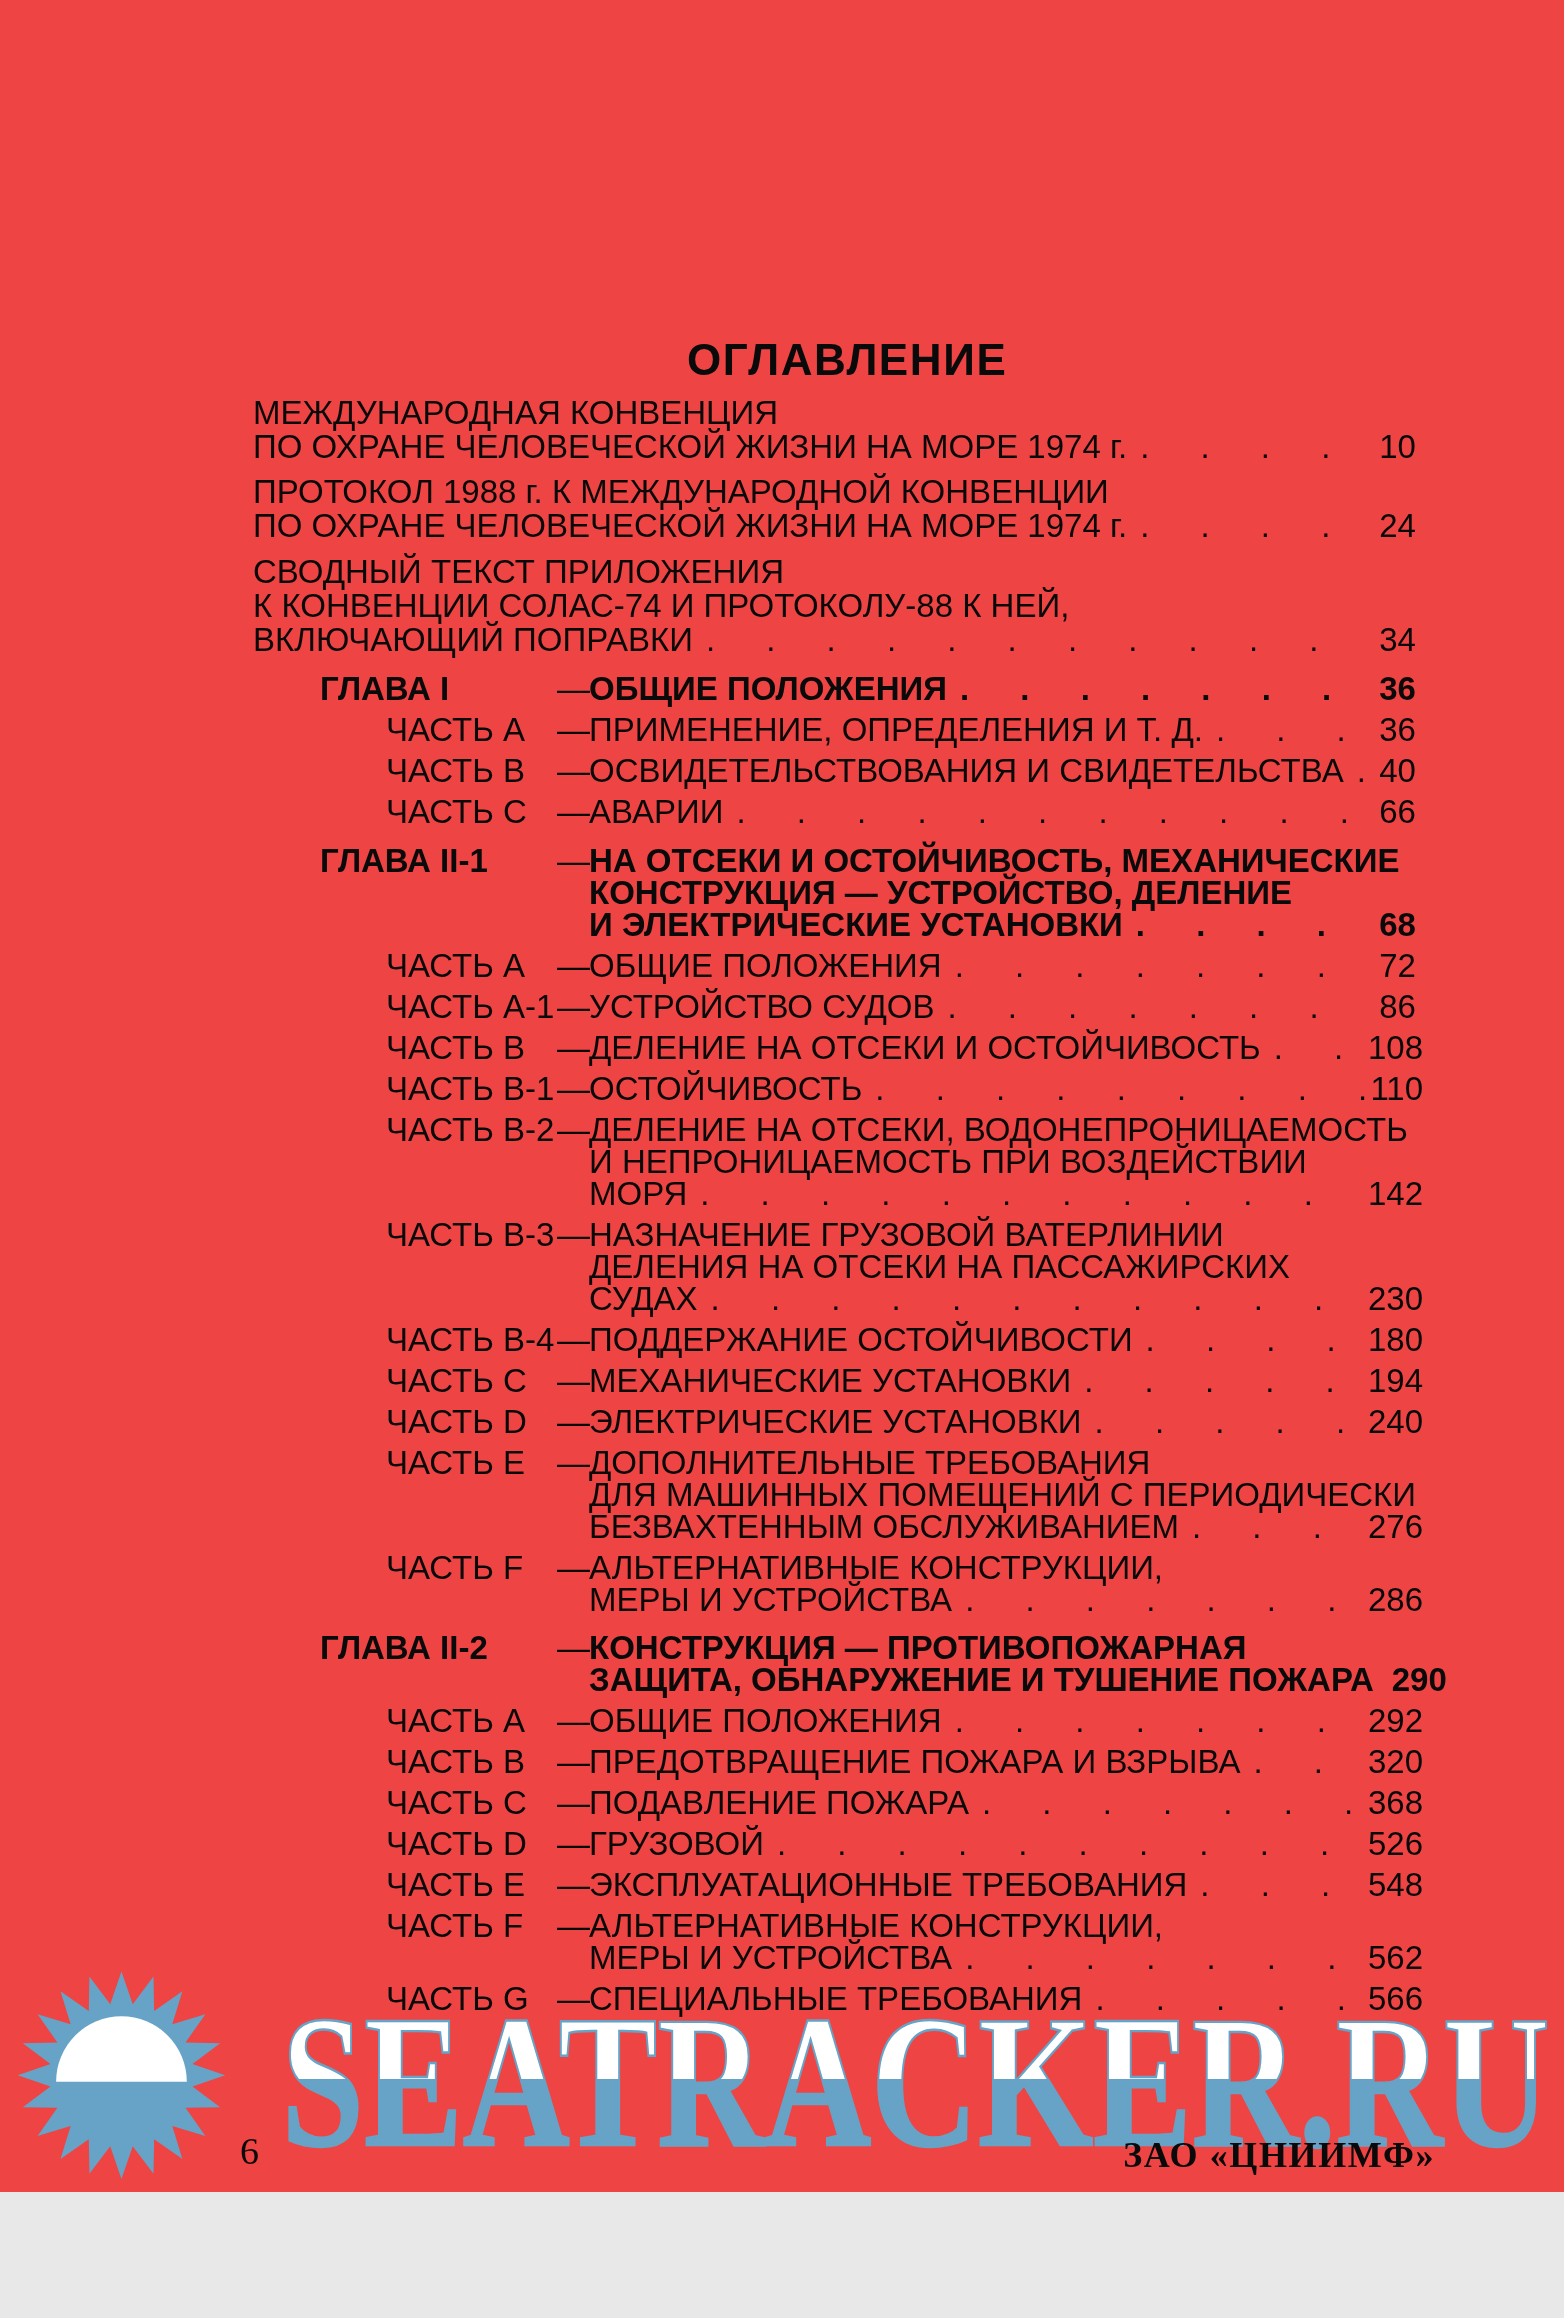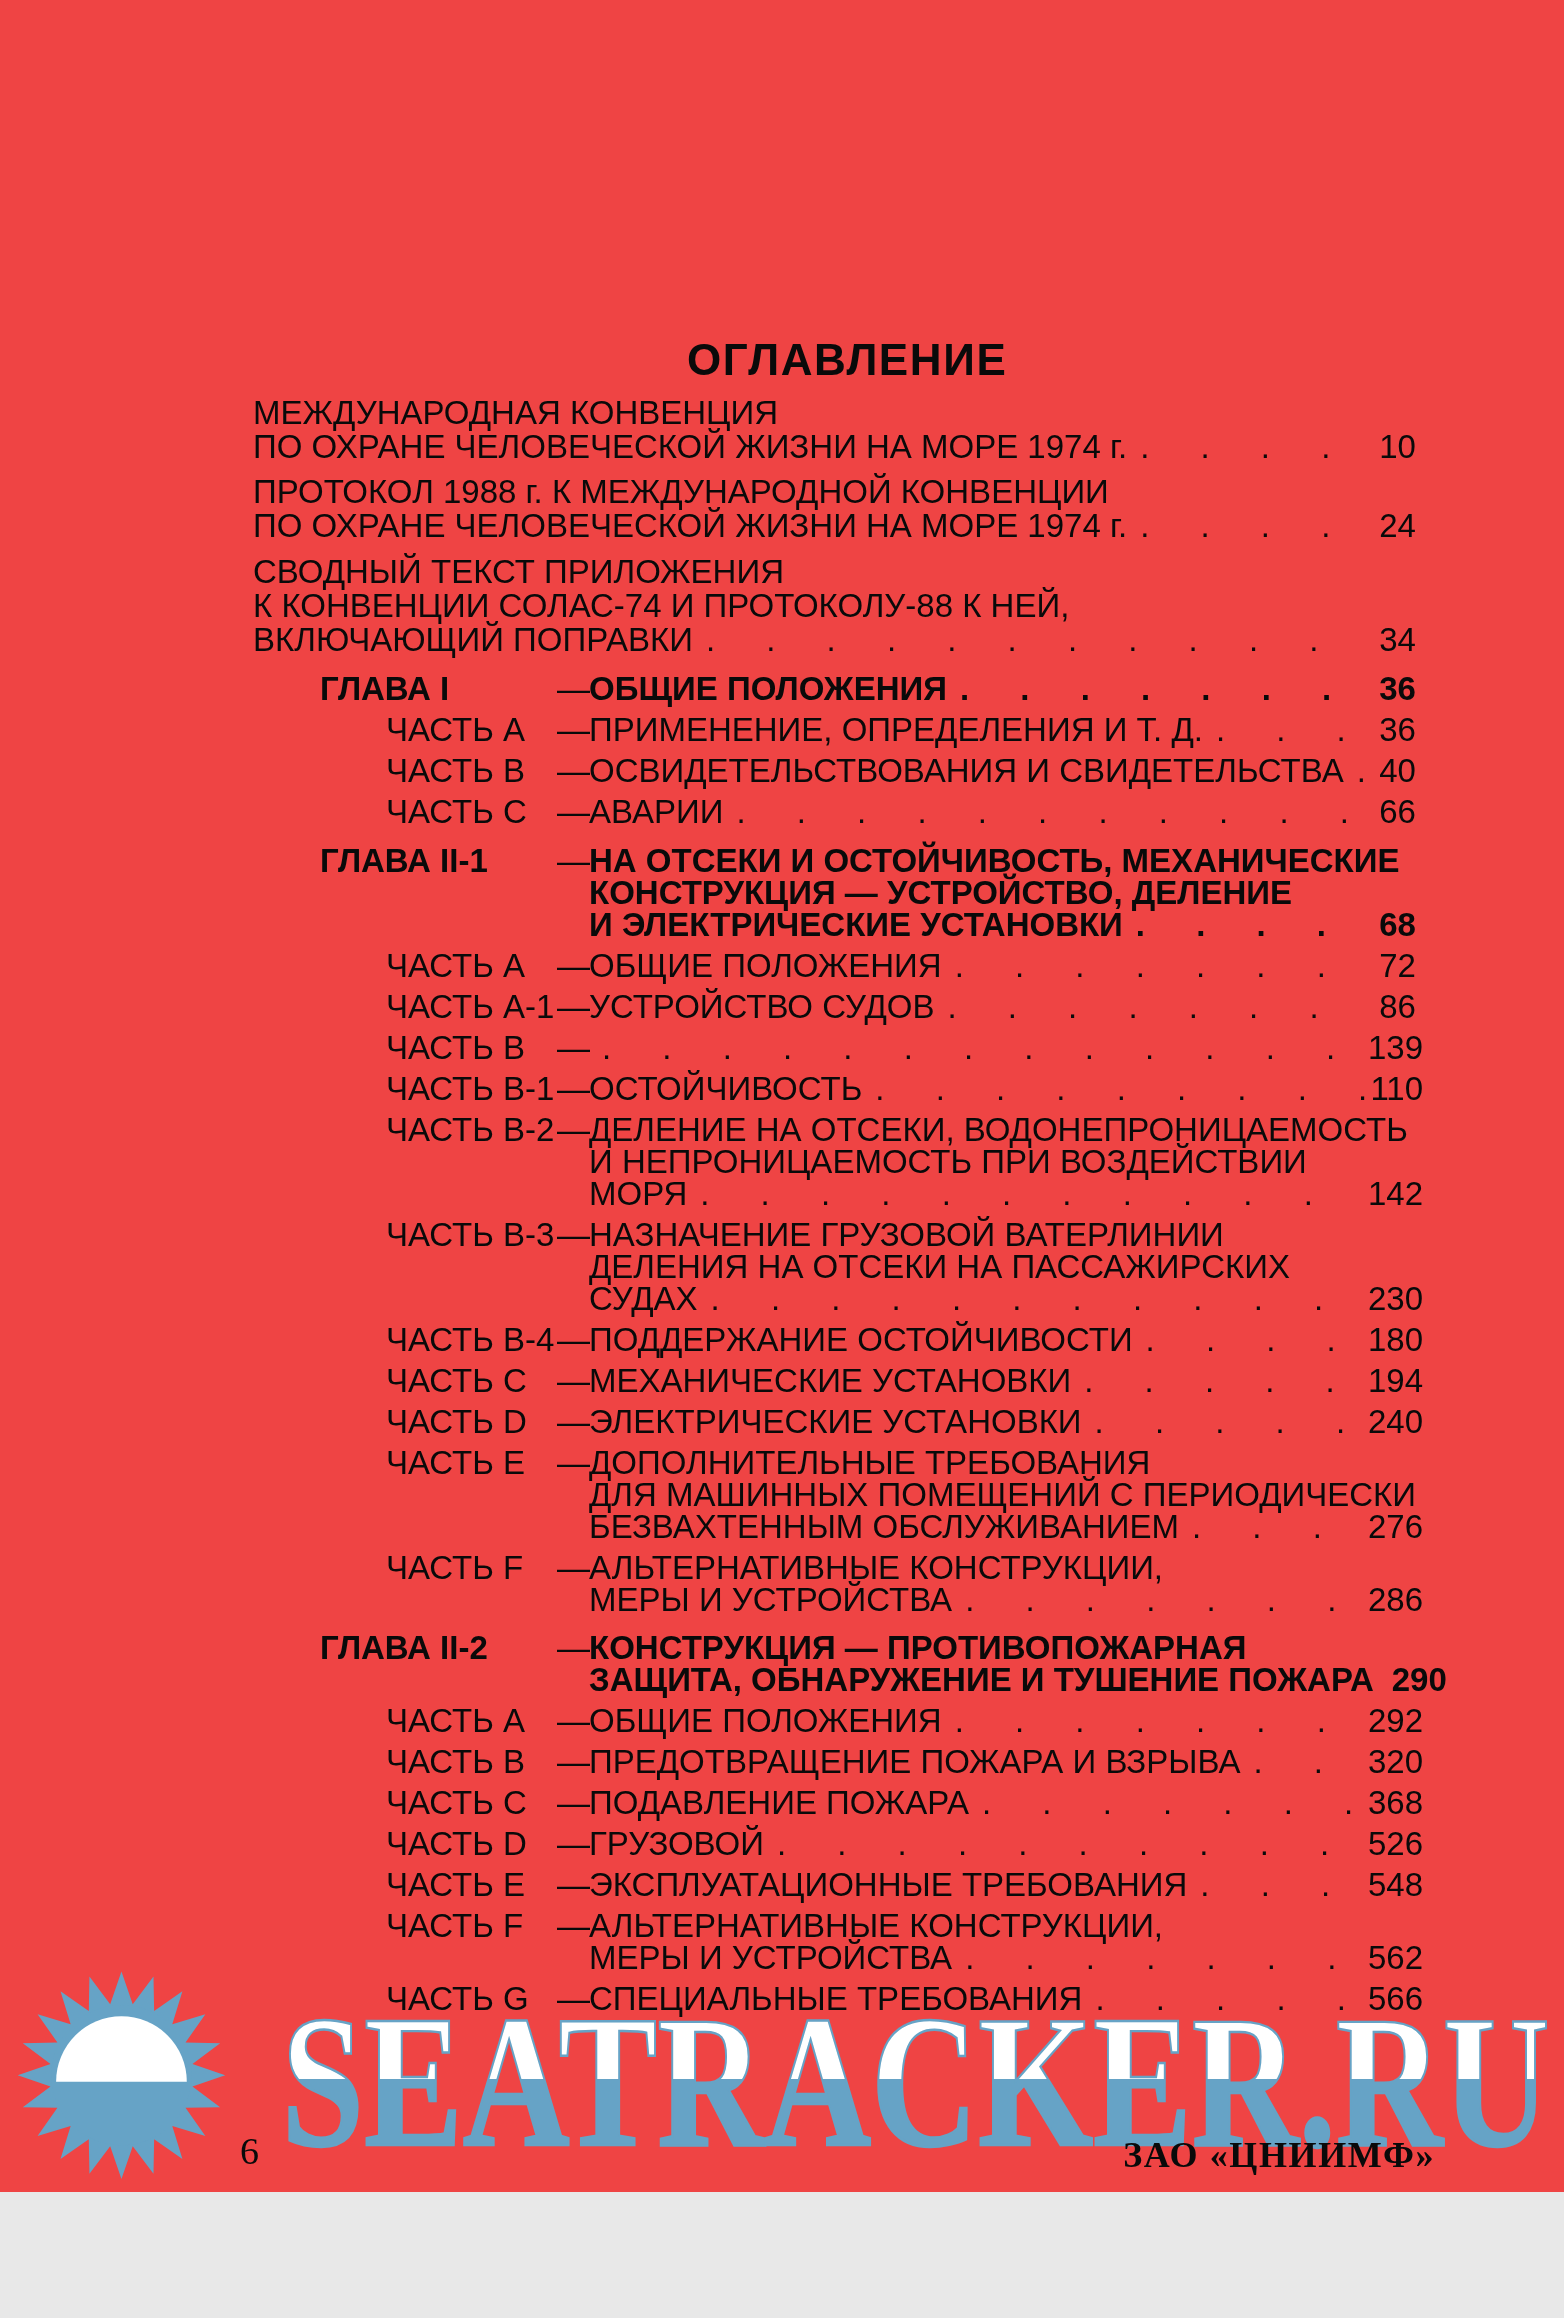--- a/index.html
+++ b/index.html
@@ -164,22 +164,23 @@
               <span class="leader">. . . . . . . . . . . . . . . . . . . . . . . . . . . . . . . . . . . . . . . . . . . . . . . . . . . . . . . . . . . . . . . .</span>
               <span class="page-num">86</span>
             </div>
           </div>
         </div>
         <div class="entry part">
           <div class="label">ЧАСТЬ B</div>
           <div class="dash">—</div>
           <div class="titlecol">
             <div class="line last">
-              <span class="leader">. . . . . . . . . . . . . . . . . . . . . . . . . . . . . . . . . . . . . . . . . . . . . . . . . . . . . . . . . . . . . . . .</span>
-              <span class="page-num">139</span>
+              <span class="txt">ДЕЛЕНИЕ НА ОТСЕКИ И ОСТОЙЧИВОСТЬ</span>
+              <span class="leader">. . . . . . . . . . . . . . . . . . . . . . . . . . . . . . . . . . . . . . . . . . . . . . . . . . . . . . . . . . . . . . . .</span>
+              <span class="page-num">108</span>
             </div>
           </div>
         </div>
         <div class="entry part">
           <div class="label">ЧАСТЬ B-1</div>
           <div class="dash">—</div>
           <div class="titlecol">
             <div class="line last">
               <span class="txt">ОСТОЙЧИВОСТЬ</span>
               <span class="leader">. . . . . . . . . . . . . . . . . . . . . . . . . . . . . . . . . . . . . . . . . . . . . . . . . . . . . . . . . . . . . . . .</span>

